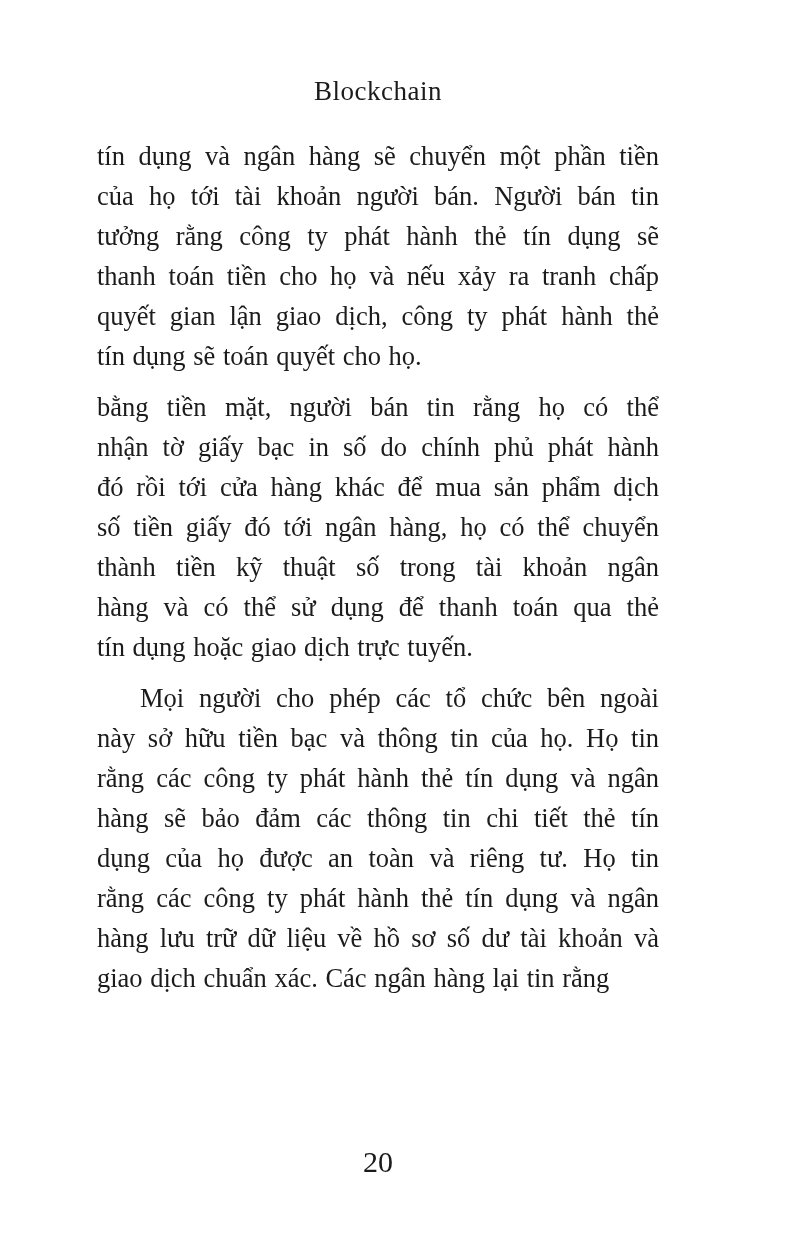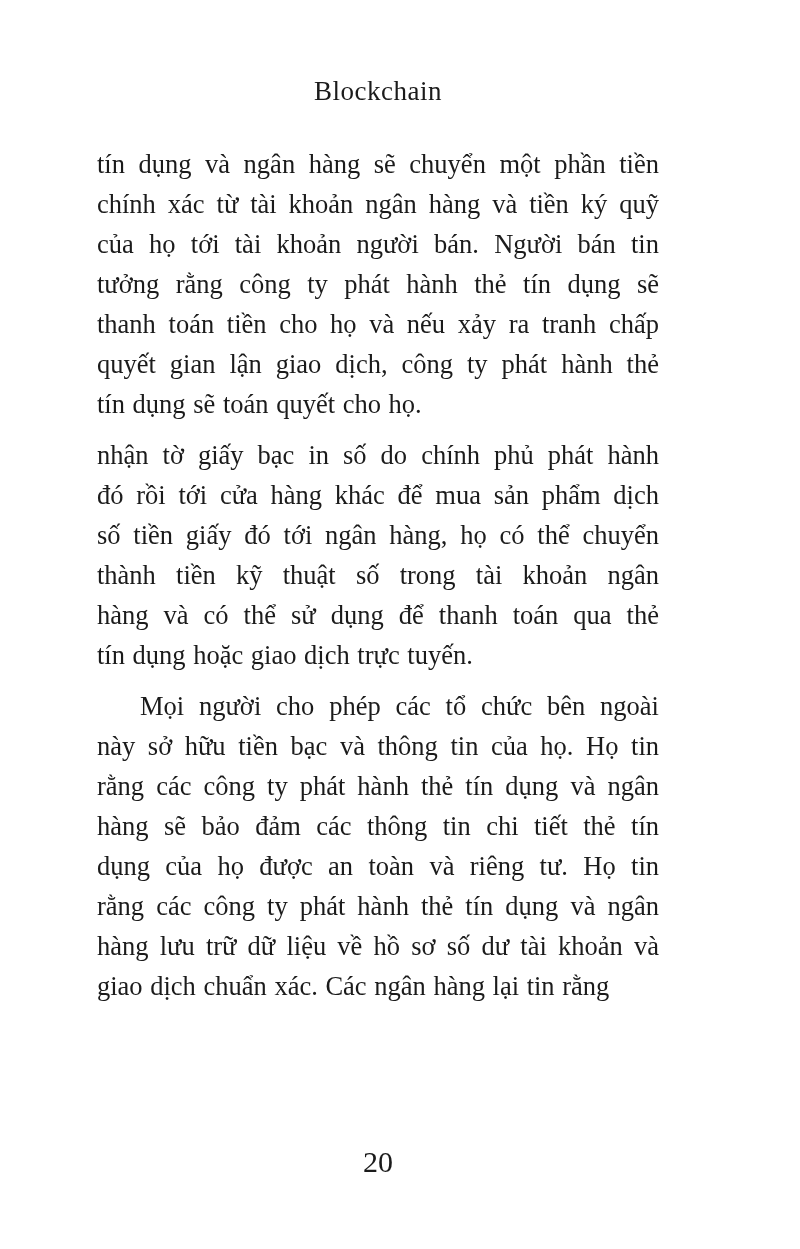--- a/index.html
+++ b/index.html
@@ -27,21 +27,21 @@
     letter-spacing: 0.5px;
   }
   .body-text {
     position: absolute;
     top: 136px;
     left: 97px;
     width: 562px;
     font-size: 26.5px;
   }
   .para {
-    margin: 8px 0 11px 0;
+    margin: 0 0 11px 0;
     padding: 0;
   }
   .line {
     line-height: 40px;
     text-align: justify;
     text-align-last: justify;
     word-spacing: 1px;
   }
   .line.last {
     text-align-last: left;
@@ -63,29 +63,29 @@
 <body>
 
 <div class="page">
 
   <div class="running-title">Blockchain</div>
 
   <div class="body-text">
 
     <div class="para">
       <div class="line">tín dụng và ngân hàng sẽ chuyển một phần tiền</div>
-      <div class="line">chính xác từ tài khoản ngân hàng và tiền ký quỹ</div>
       <div class="line">của họ tới tài khoản người bán. Người bán tin</div>
       <div class="line">tưởng rằng công ty phát hành thẻ tín dụng sẽ</div>
       <div class="line">thanh toán tiền cho họ và nếu xảy ra tranh chấp</div>
       <div class="line">quyết gian lận giao dịch, công ty phát hành thẻ</div>
       <div class="line last">tín dụng sẽ toán quyết cho họ.</div>
     </div>
 
     <div class="para">
+      <div class="line">bằng tiền mặt, người bán tin rằng họ có thể</div>
       <div class="line">nhận tờ giấy bạc in số do chính phủ phát hành</div>
       <div class="line">đó rồi tới cửa hàng khác để mua sản phẩm dịch</div>
       <div class="line">số tiền giấy đó tới ngân hàng, họ có thể chuyển</div>
       <div class="line">thành tiền kỹ thuật số trong tài khoản ngân</div>
       <div class="line">hàng và có thể sử dụng để thanh toán qua thẻ</div>
       <div class="line last">tín dụng hoặc giao dịch trực tuyến.</div>
     </div>
 
     <div class="para">
       <div class="line indent">Mọi người cho phép các tổ chức bên ngoài</div>

